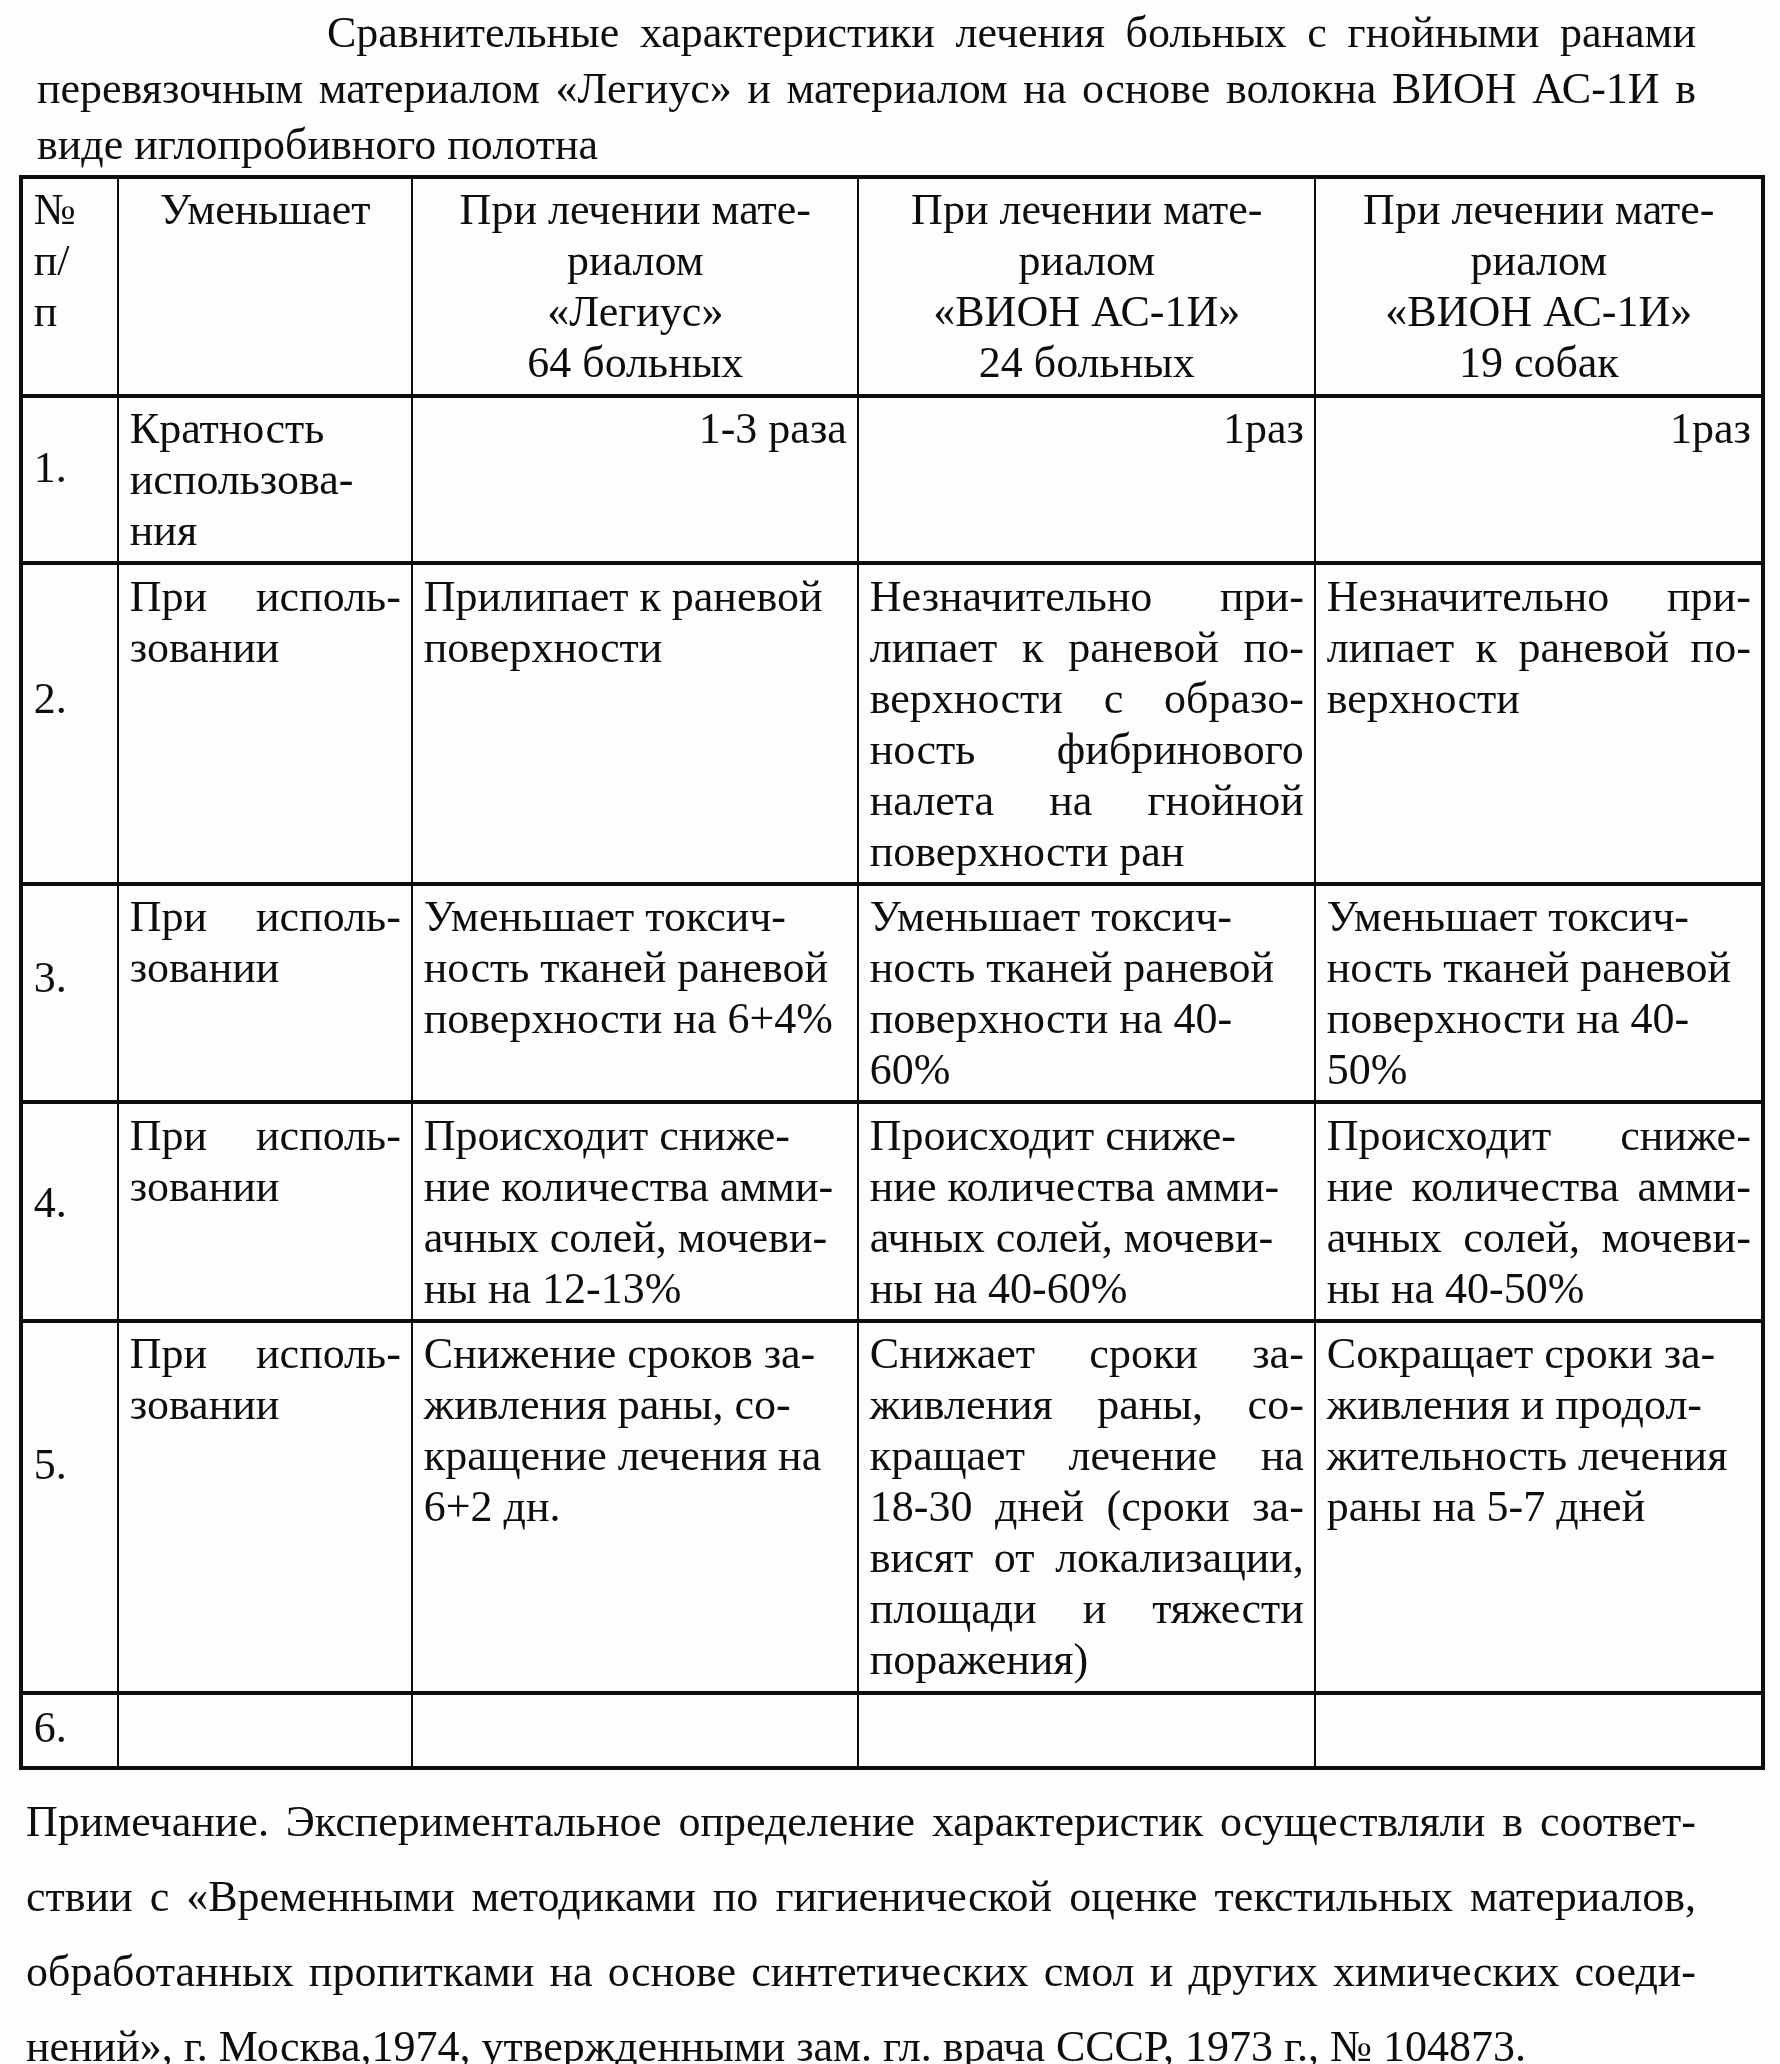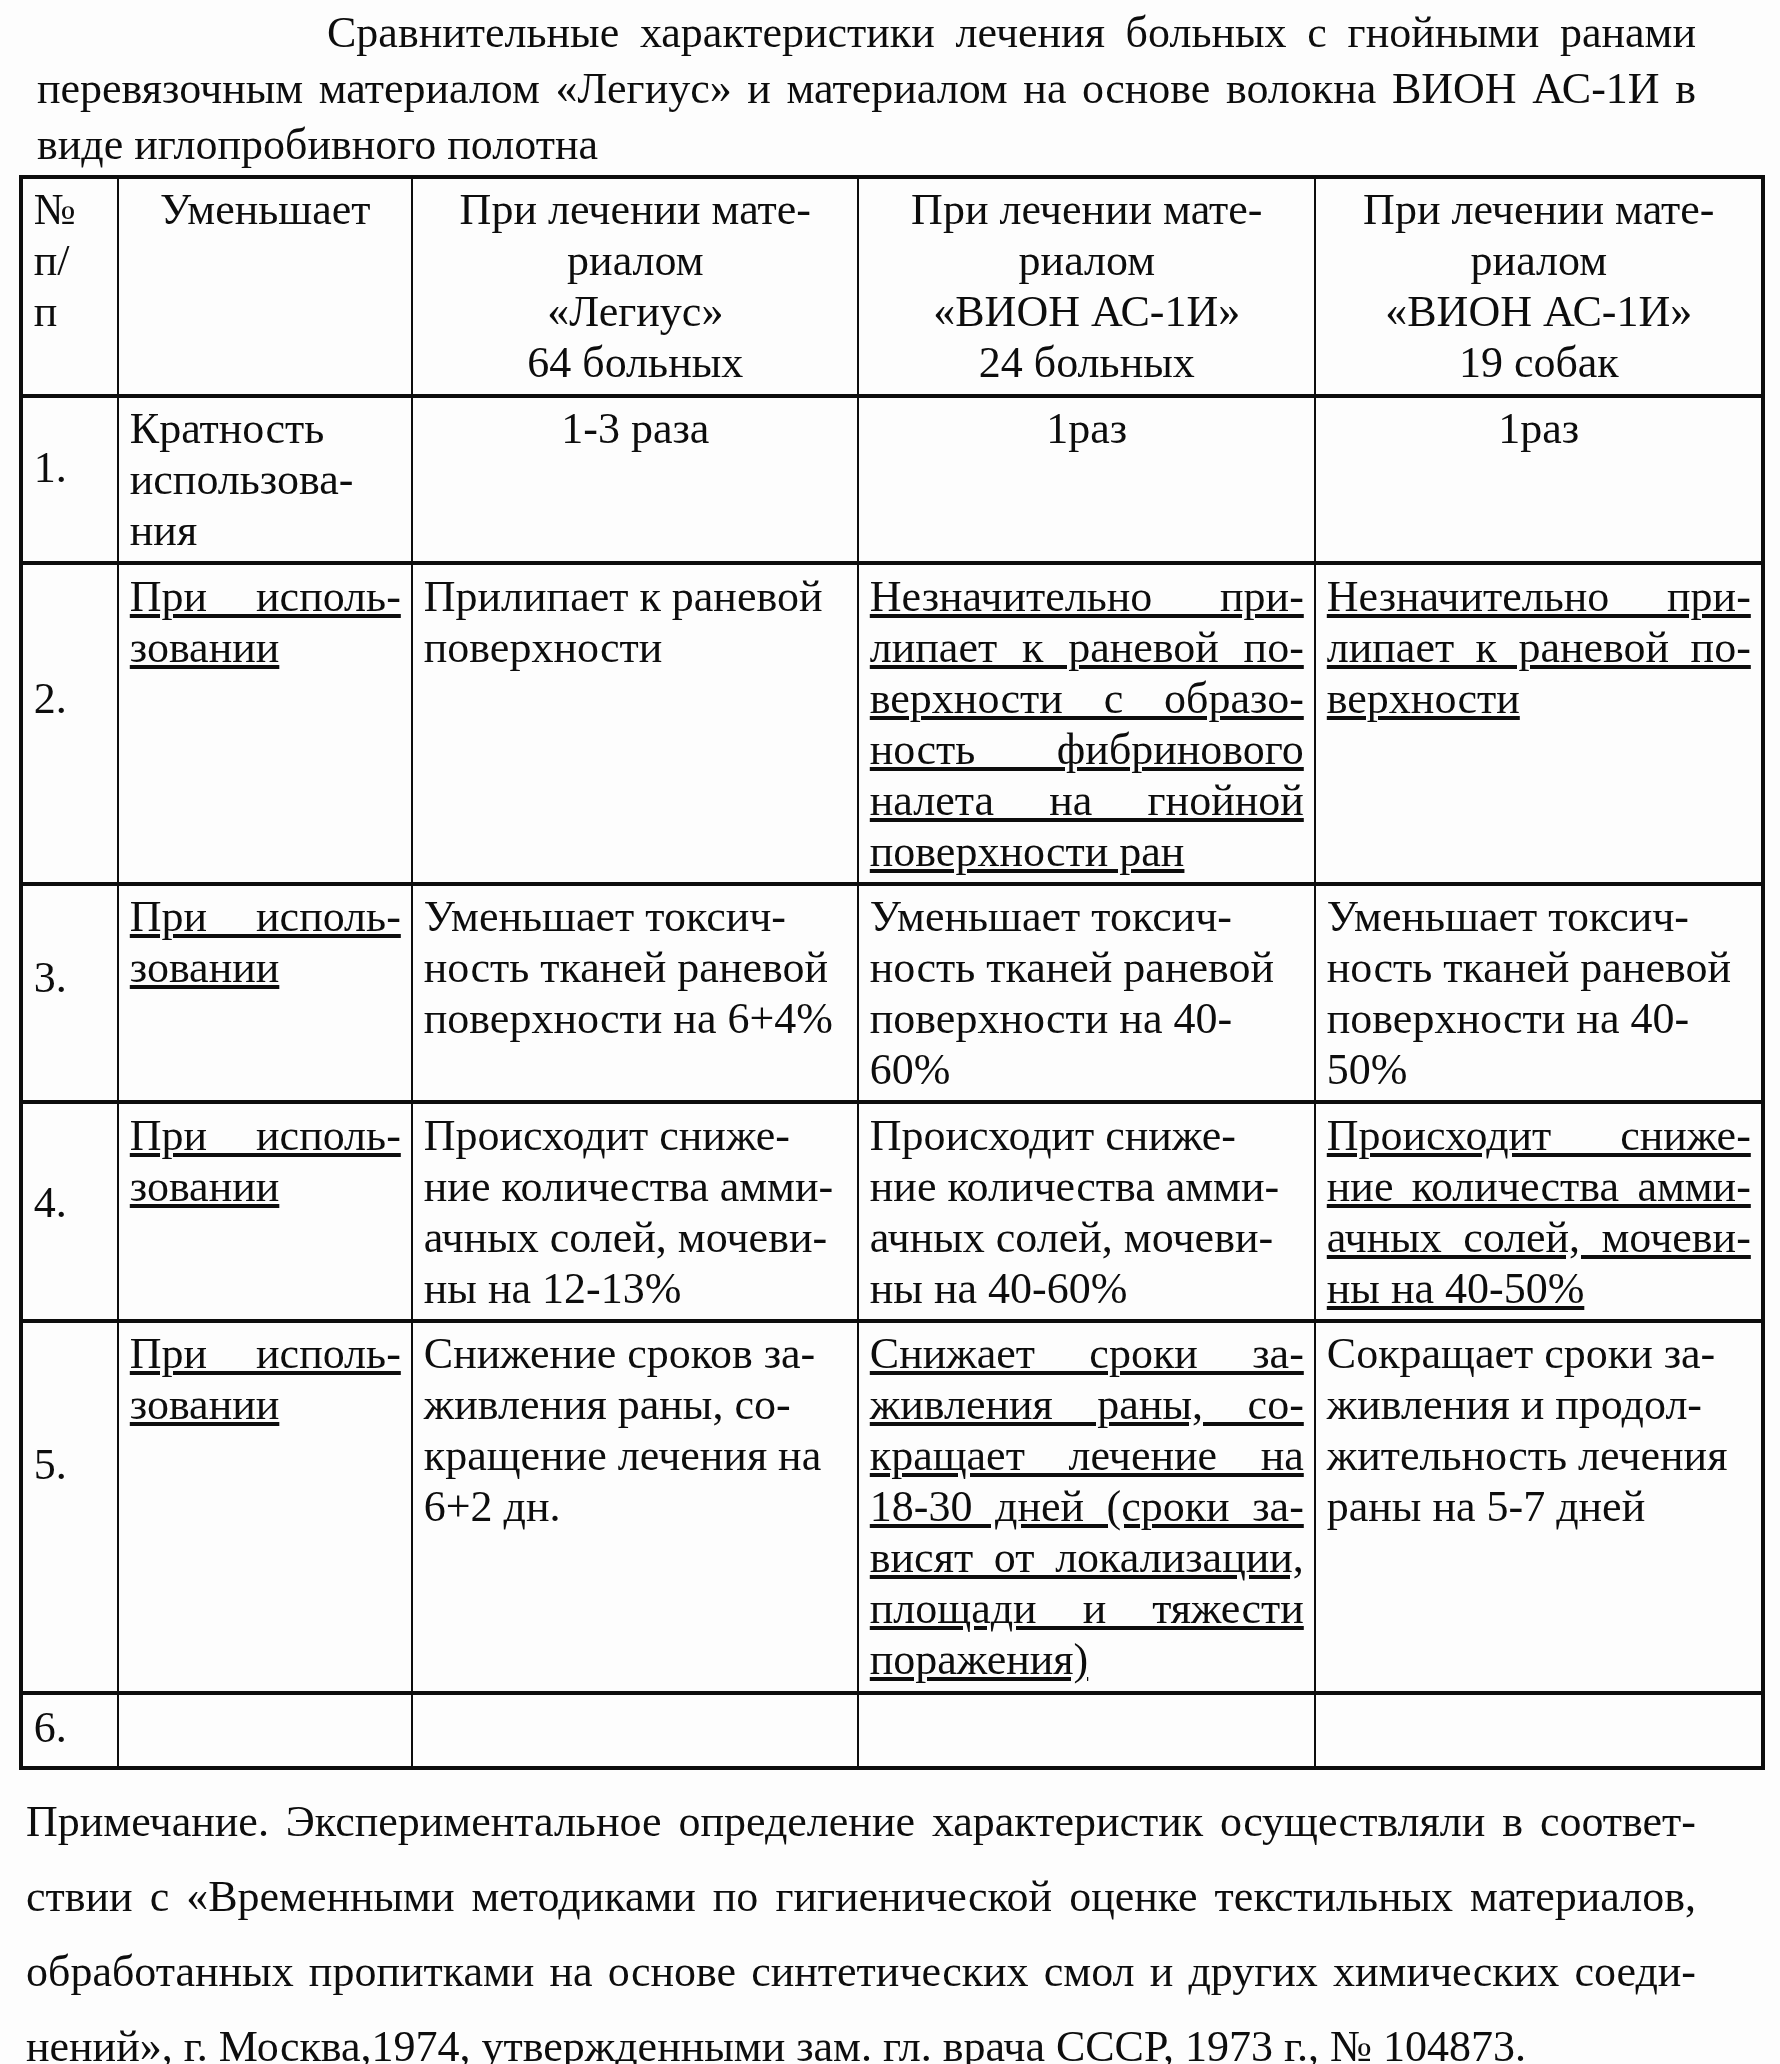--- a/index.html
+++ b/index.html
@@ -67,23 +67,23 @@
     white-space: pre-line;
   }
   td.num { padding-left: 10.5px; }
   .np1 { margin-top: 39px; }
   .np2 { margin-top: 102px; }
   .np3 { margin-top: 61px; }
   .np4 { margin-top: 67px; }
   .np5 { margin-top: 111px; }
   .np6 { margin-top: 1.8px; }
   td.pre  { white-space: pre-line; font-family: Liberation Serif, serif; }
-  td.just { text-align: justify; text-decoration: underline; }
+  td.just { text-align: justify; }
   td.center {
-    text-align: center;
+    text-align: right;
     vertical-align: middle;
     white-space: pre-line;
   }
   td.apptop { vertical-align: top; }
   
   .note {
     margin: 14px 84px 0 26px;
     text-align: justify;
     line-height: 75px;
   }

